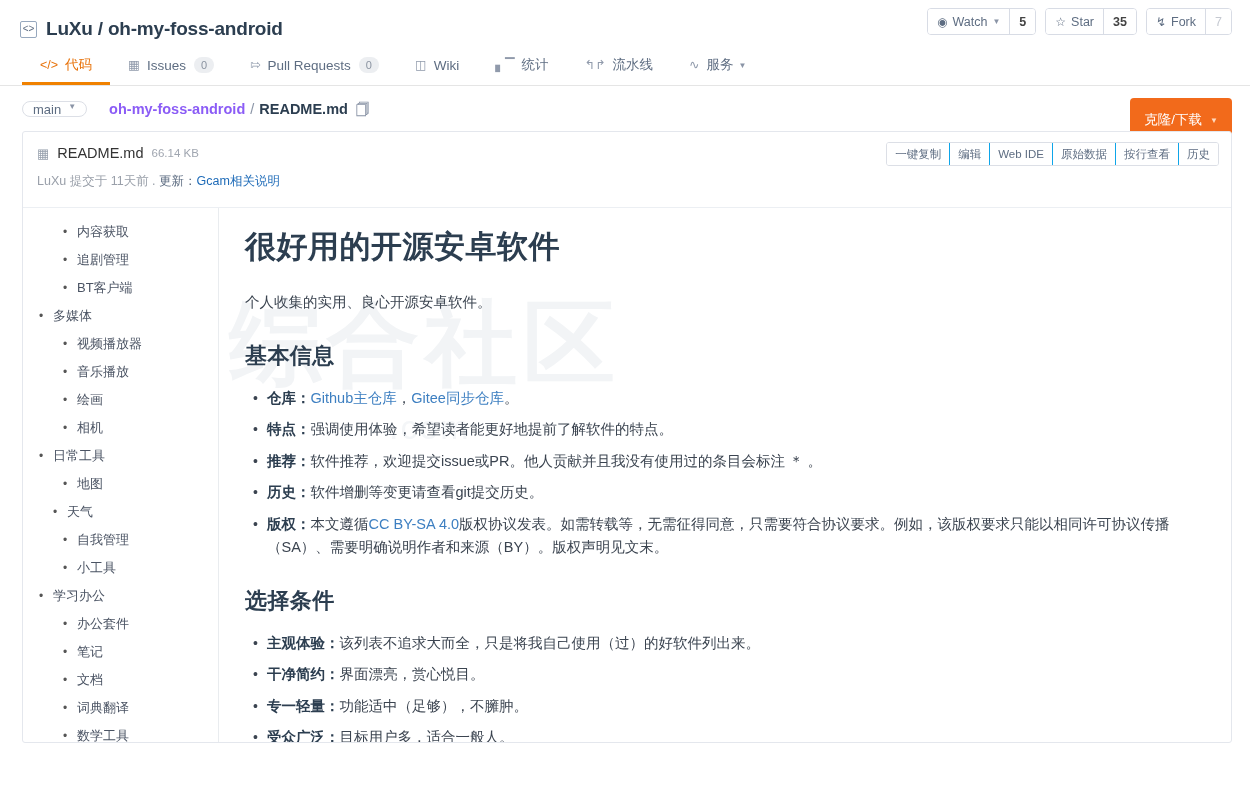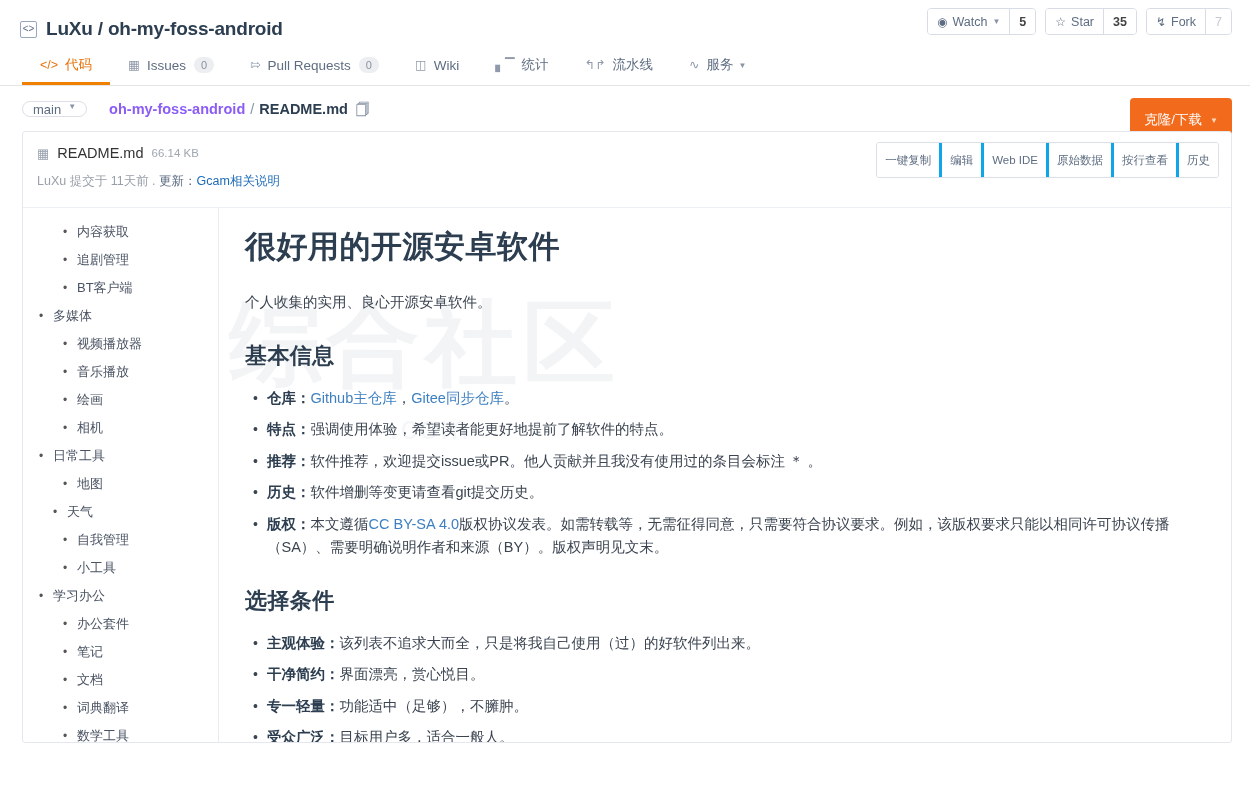--- a/index.html
+++ b/index.html
@@ -211,29 +211,29 @@
   .commit-row .cm-link { color: #1e6bb8; text-decoration: none; cursor: pointer; }
   .commit-row .cm-label { color: #5e6d82; }
 
   .file-tools {
     position: absolute;
     top: 10px; right: 12px;
     display: flex;
     border: 1px solid #dcdfe6;
     border-radius: 3px;
     overflow: hidden;
-    height: 36px;
+    height: 24px;
   }
   .file-tools .ft {
     padding: 0 8px;
     font-size: 11.5px;
     color: #5e6d82;
     display: flex;
     align-items: center;
-    border-left: 3px solid #0ea5e9;
+    border-left: 1px solid #0ea5e9;
     background: #fff;
     cursor: pointer;
     white-space: nowrap;
   }
   .file-tools .ft:first-child { border-left: none; }
 
   
   .readme-body {
     display: flex;
     height: 536px;

